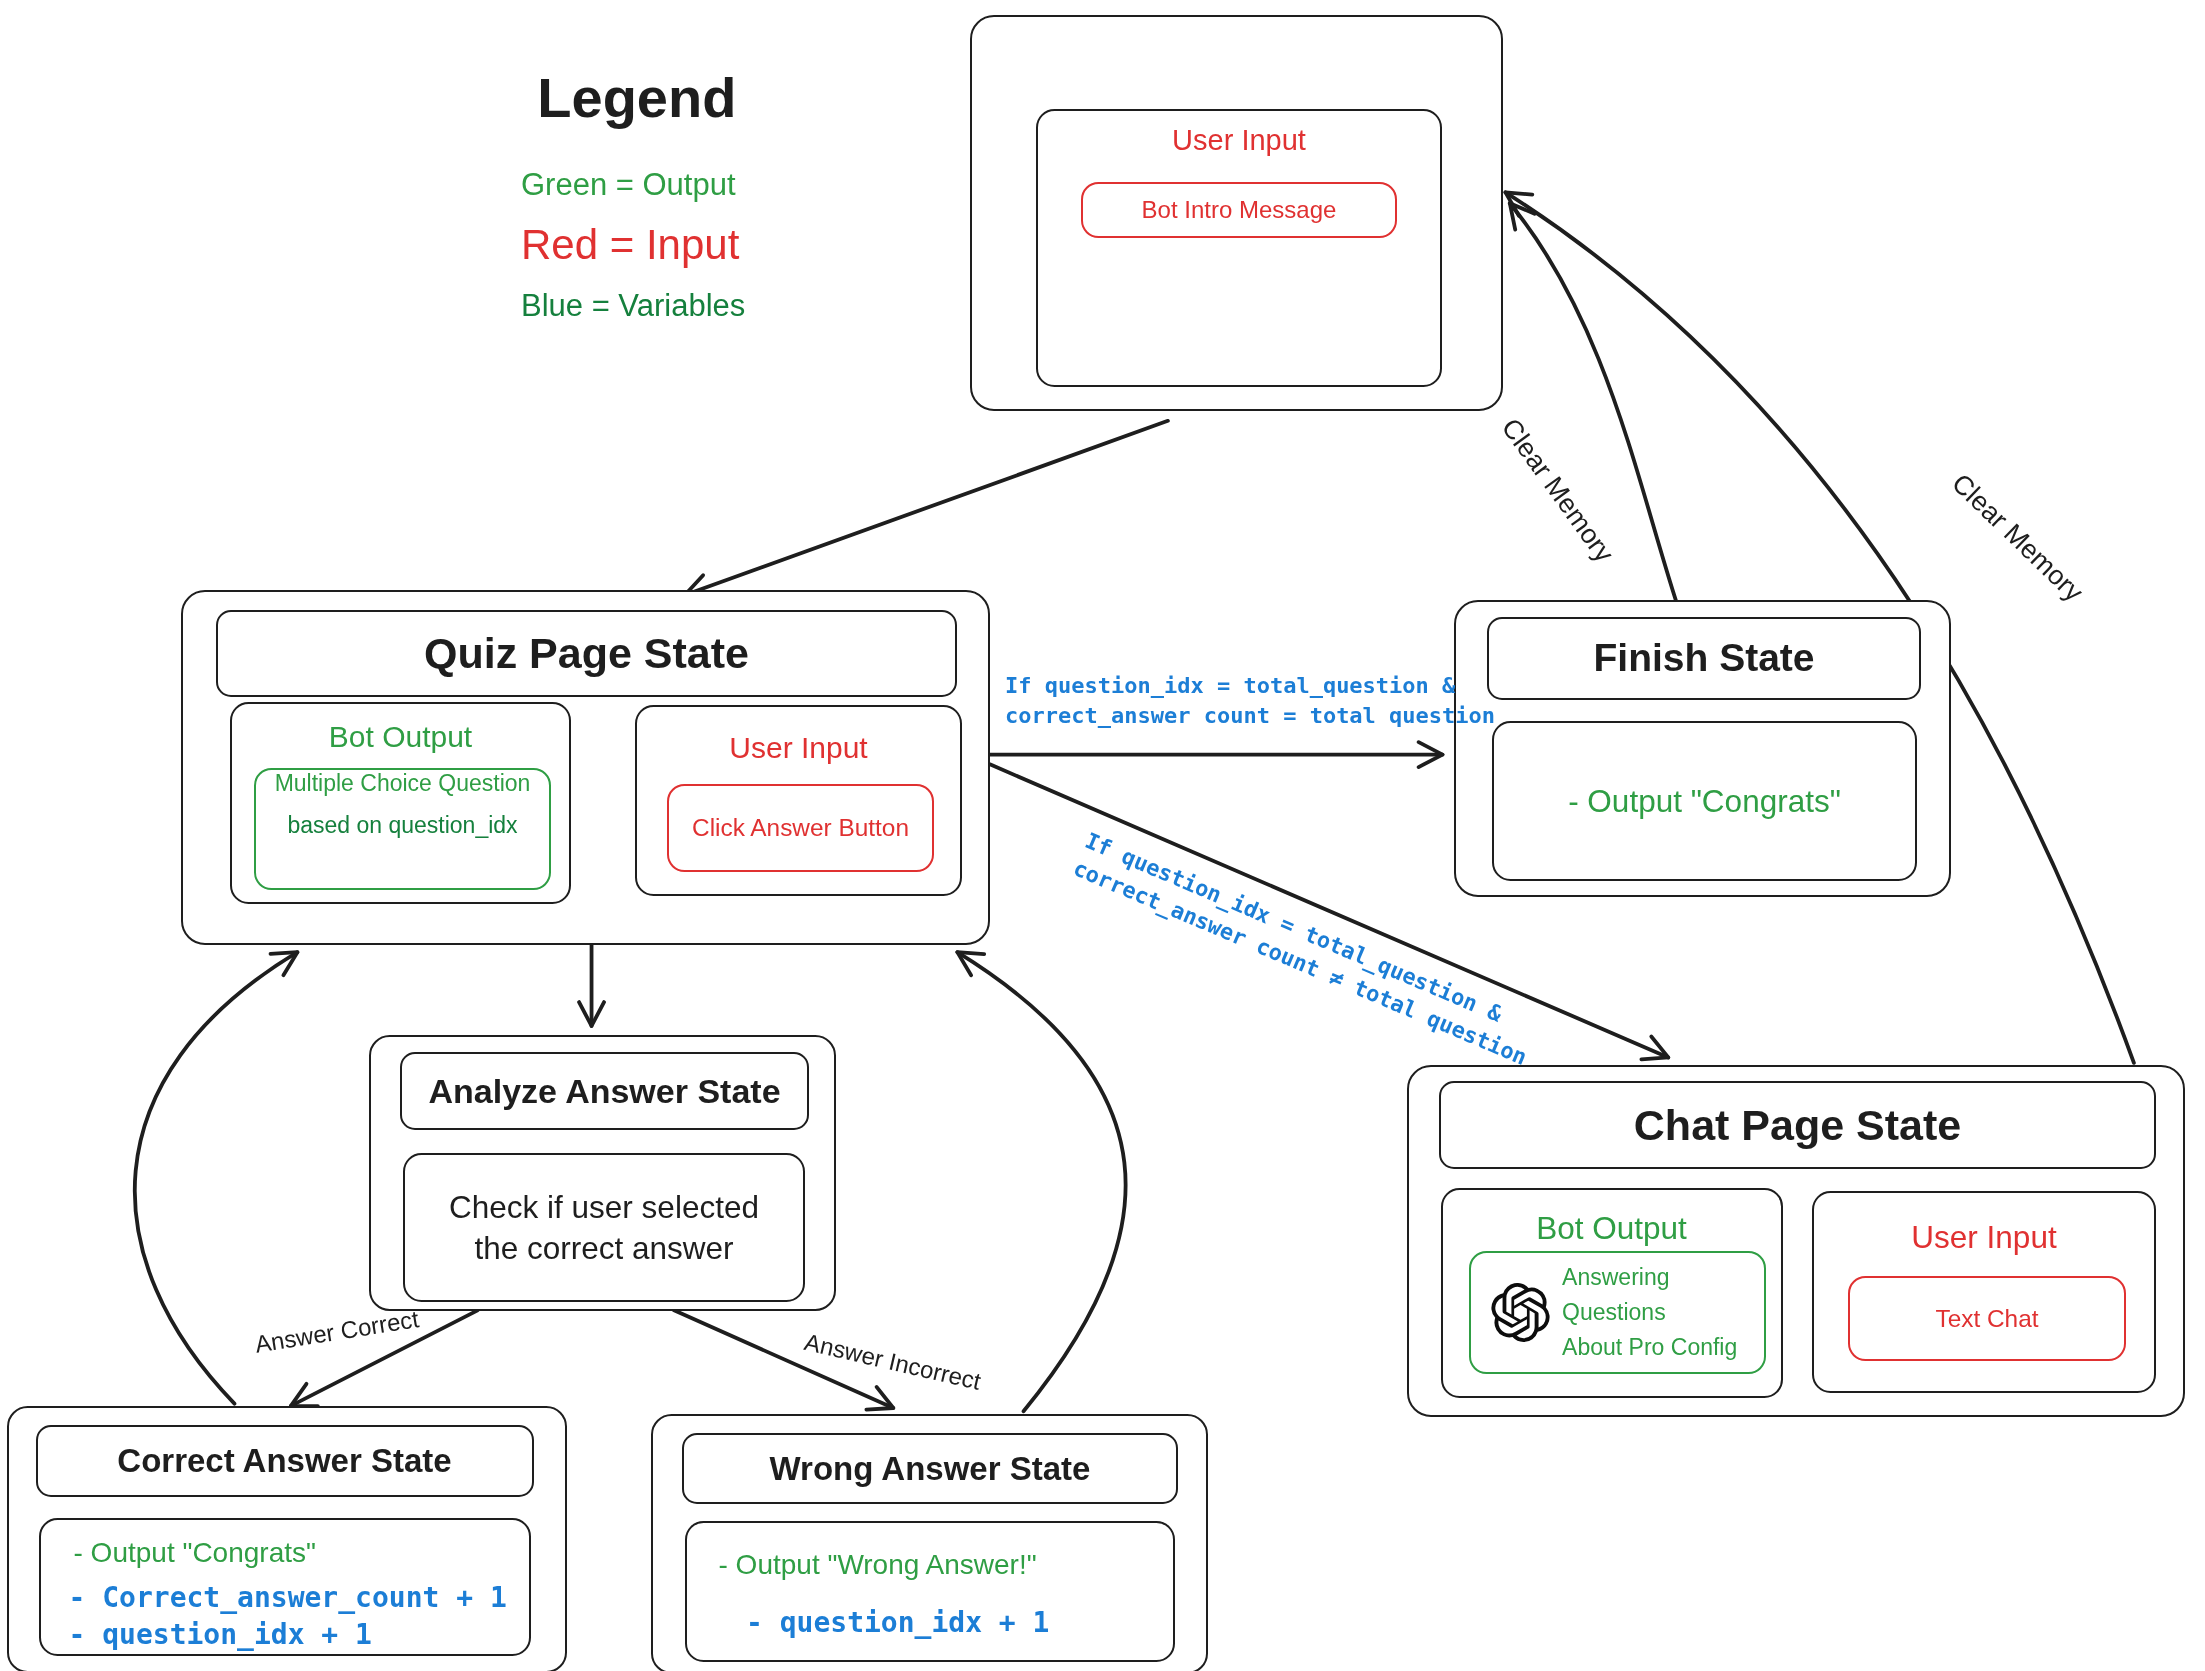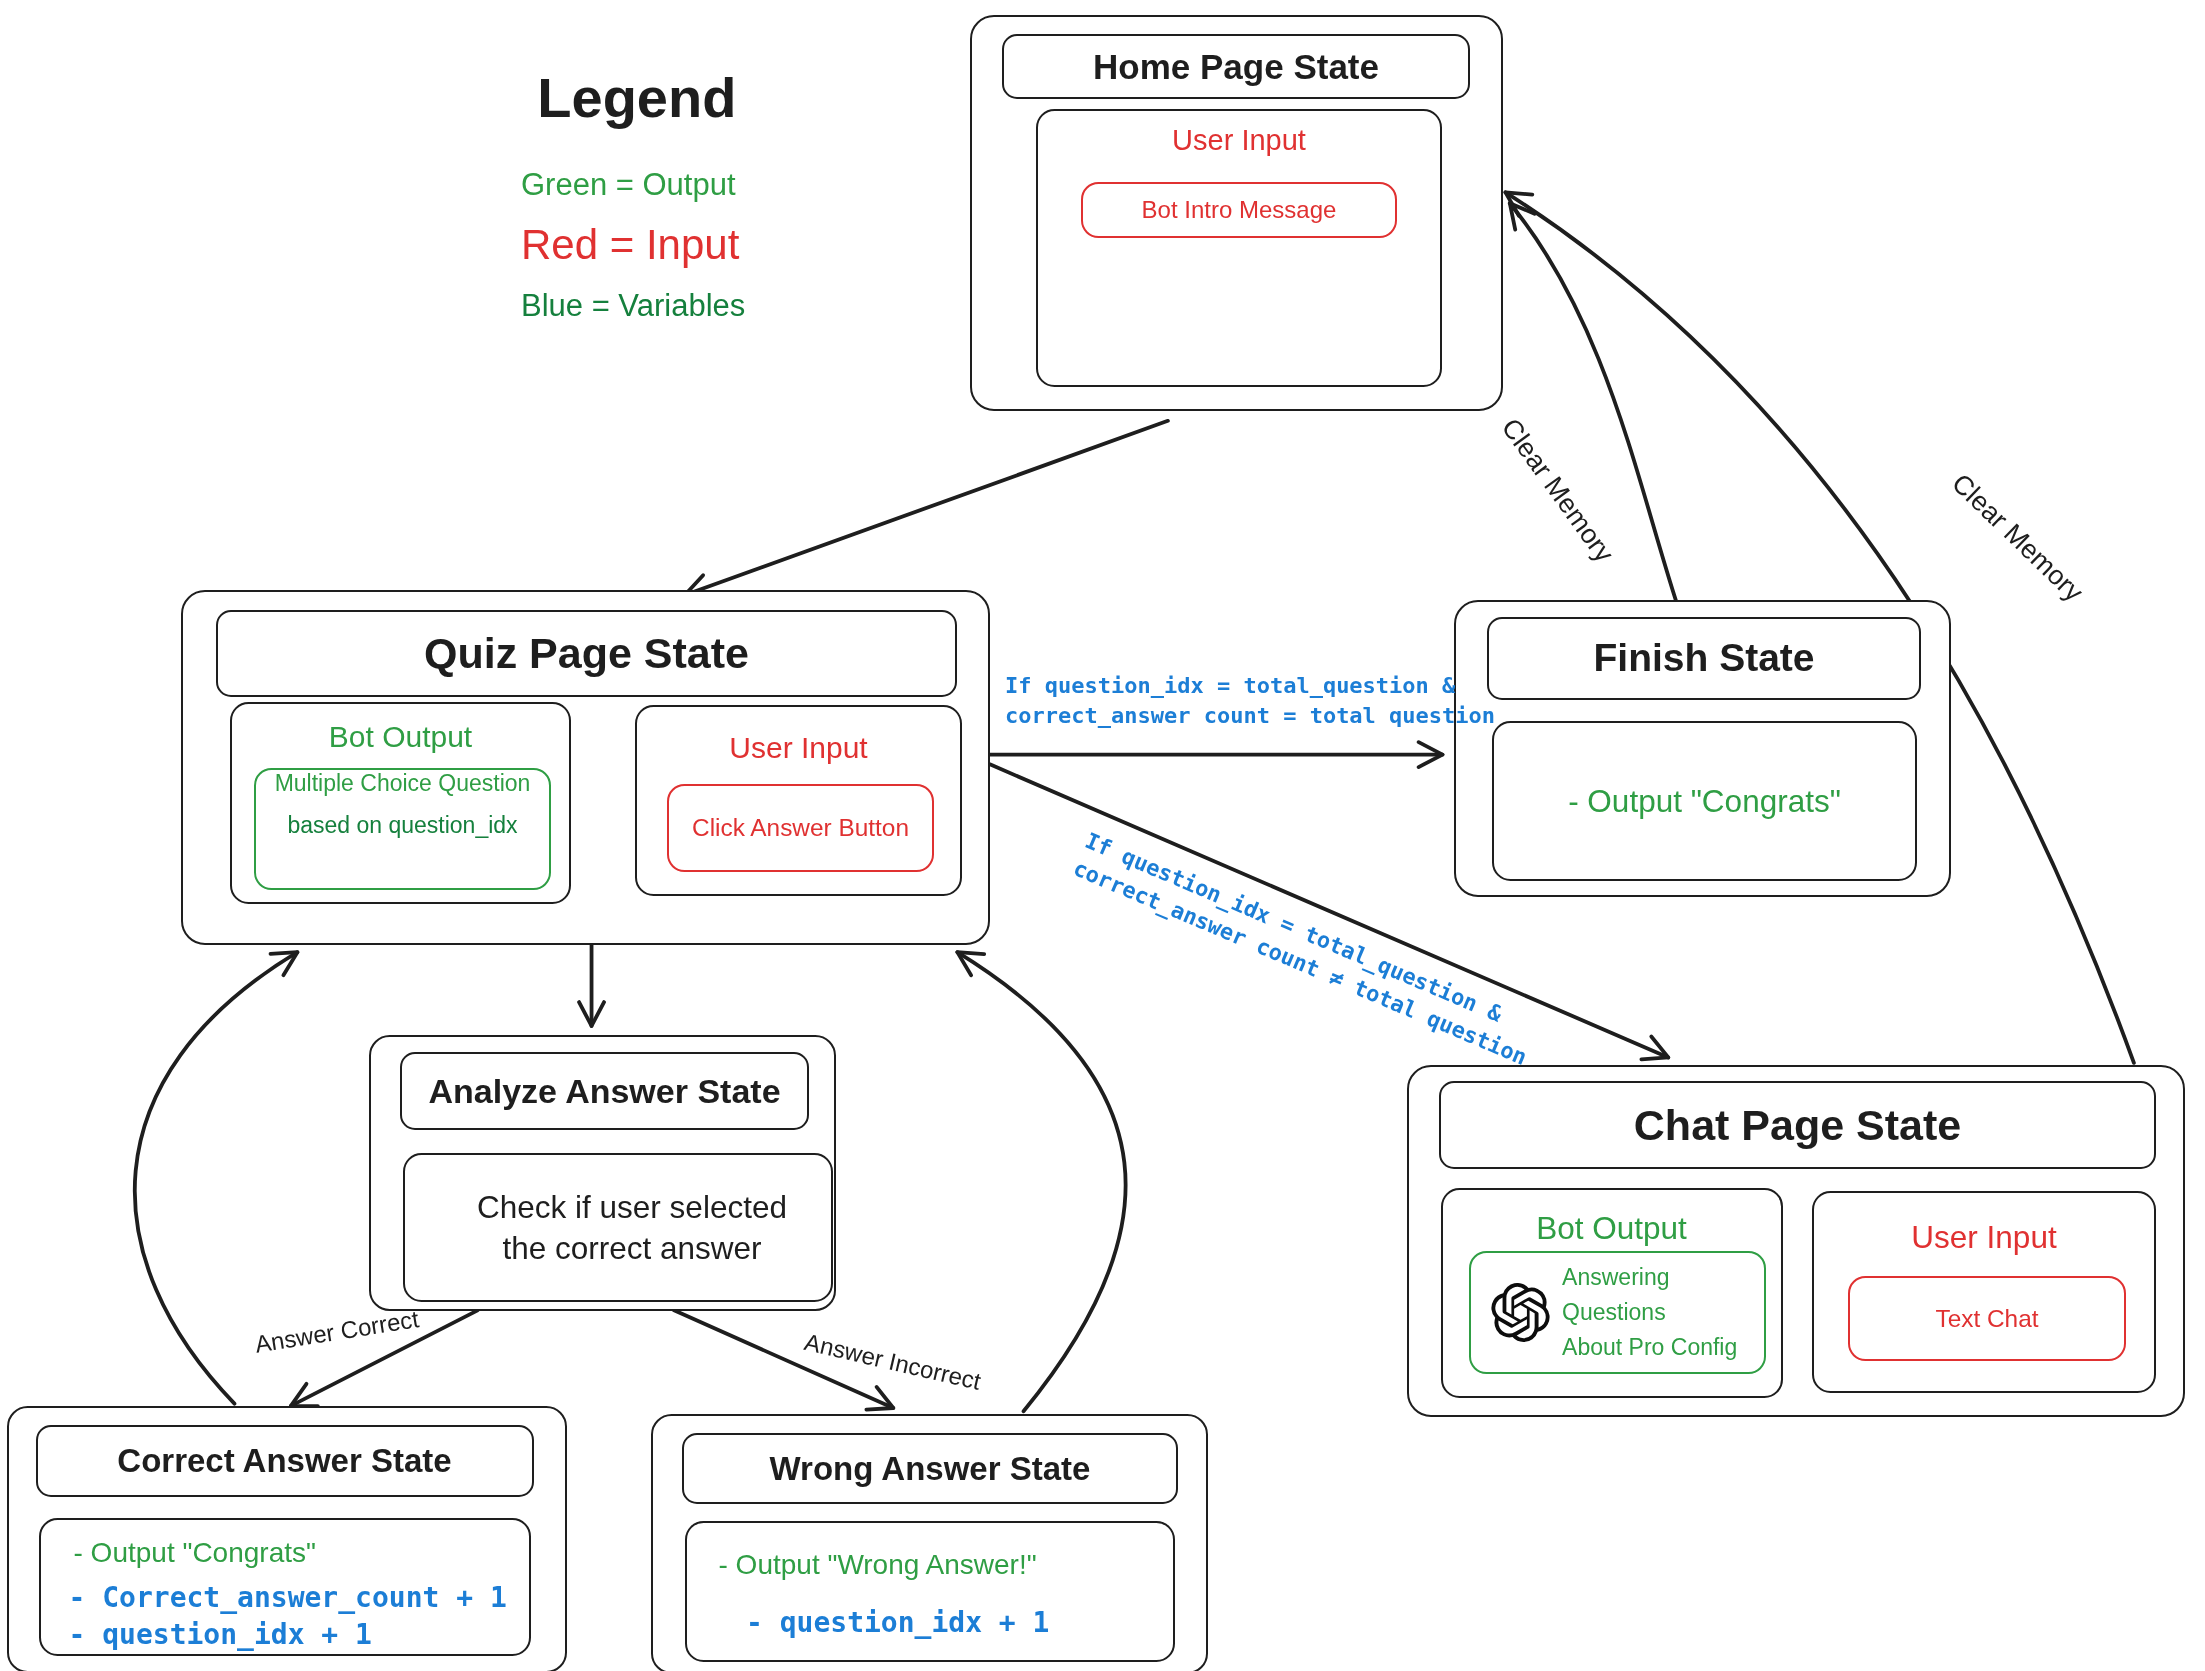--- a/index.html
+++ b/index.html
@@ -45,23 +45,20 @@
   </svg>
 
   <div class="legend" style="left:521px;top:65px;">
     <div style="font-size:56px;font-weight:bold;margin-left:16.3px;">Legend</div>
     <div class="green" style="font-size:31px;margin-top:37px;">Green = Output</div>
     <div class="red" style="font-size:42px;margin-top:18px;">Red = Input</div>
     <div class="blue" style="font-size:31px;margin-top:18.5px;">Blue = Variables</div>
   </div>
 
   <div class="node" style="left:970px;top:15px;width:529px;height:392px;">
-    <div class="titlebar" style="left:30px;top:17.4px;width:464px;height:61px;font-size:35px;">
-      <span>Home Page State</span>
-    </div>
     <div class="inner" style="left:64px;top:92px;width:402px;height:274px;">
       <div class="heading red" style="top:13px;font-size:29px;">User Input</div>
       <div class="pill red-border red" style="left:43px;top:71px;width:312px;height:52px;font-size:24px;text-align:center;">Bot Intro Message</div>
     </div>
   </div>
 
   <div class="node" style="left:181px;top:590px;width:805px;height:351px;">
     <div class="titlebar" style="left:33px;top:18px;width:737px;height:83px;font-size:43px;">
       <span>Quiz Page State</span>
     </div>
@@ -108,21 +105,21 @@
     <div class="inner" style="left:403px;top:124px;width:340px;height:198px;">
       <div class="heading red" style="top:26px;font-size:31.5px;">User Input</div>
       <div class="pill red-border red" style="left:34px;top:83px;width:274px;height:81px;font-size:24.4px;">Text Chat</div>
     </div>
   </div>
 
   <div class="node" style="left:369px;top:1035px;width:463px;height:272px;border-radius:20.6px;">
     <div class="titlebar" style="left:29px;top:15px;width:405px;height:74px;font-size:34px;">
       <span>Analyze Answer State</span>
     </div>
-    <div class="inner" style="left:32px;top:116px;width:398px;height:145px;display:flex;flex-direction:column;align-items:center;justify-content:center;padding-left:28px;">
+    <div class="inner" style="left:32px;top:116px;width:398px;height:145px;display:flex;flex-direction:column;align-items:center;justify-content:center;">
       <div class="black" style="font-size:31.5px;line-height:41px;">Check if user selected</div>
       <div class="black" style="font-size:31.5px;line-height:41px;">the correct answer</div>
     </div>
   </div>
 
   <div class="node" style="left:6.5px;top:1406px;width:556px;height:263px;border-radius:20.6px;">
     <div class="titlebar" style="left:27px;top:17.4px;width:494px;height:68px;font-size:33px;">
       <span>Correct Answer State</span>
     </div>
     <div class="inner" style="left:30px;top:110px;width:488px;height:134px;">

